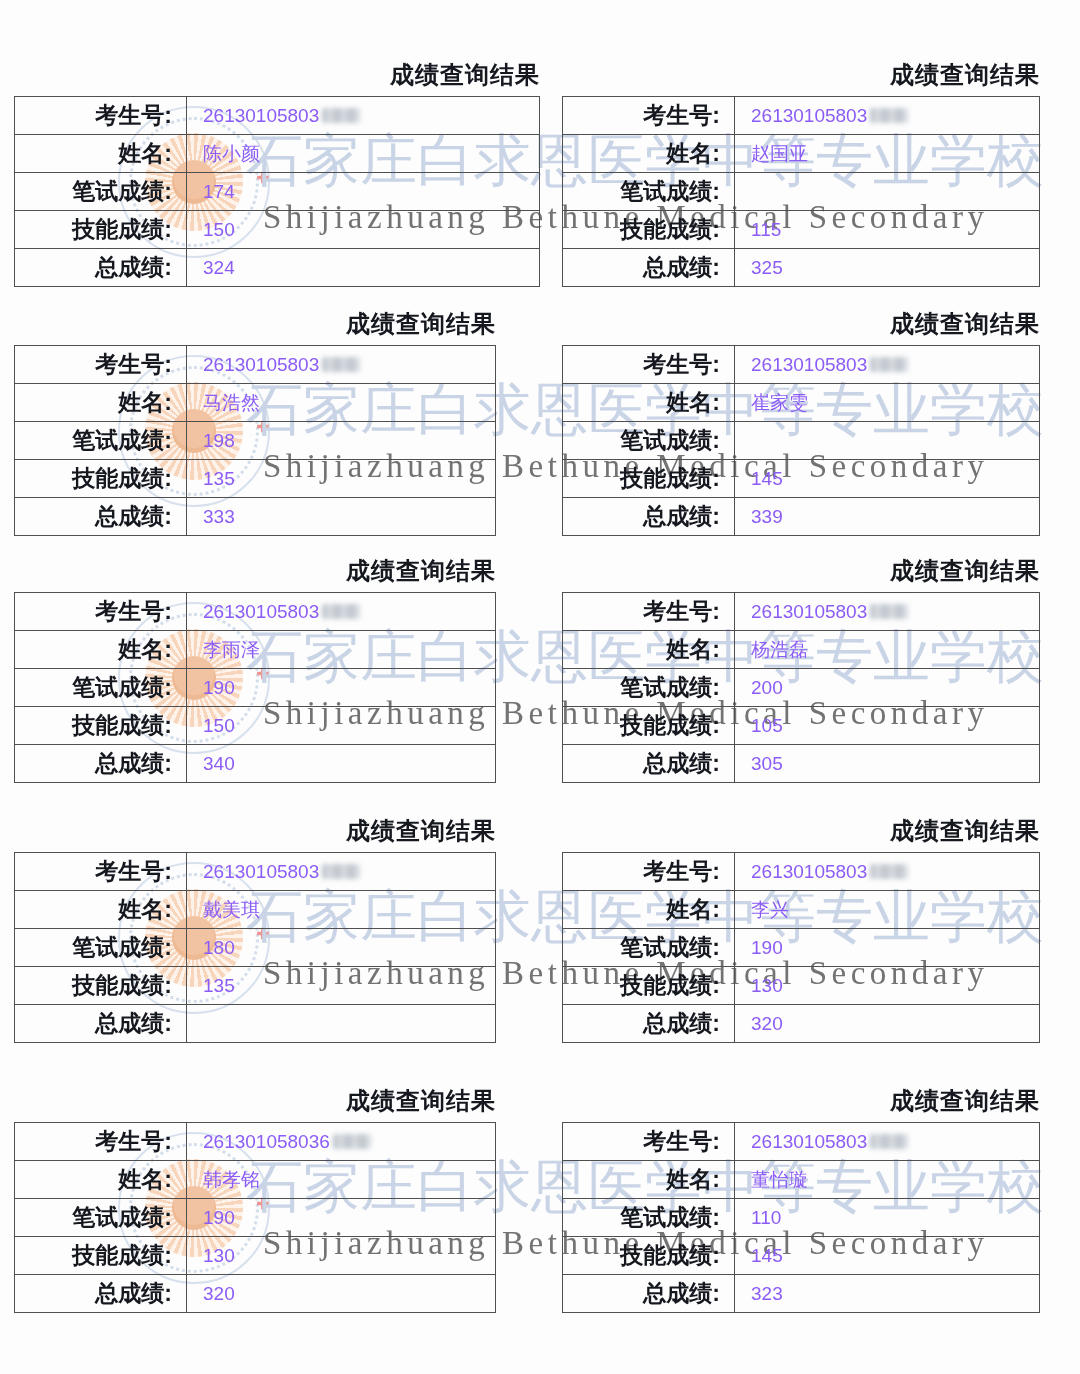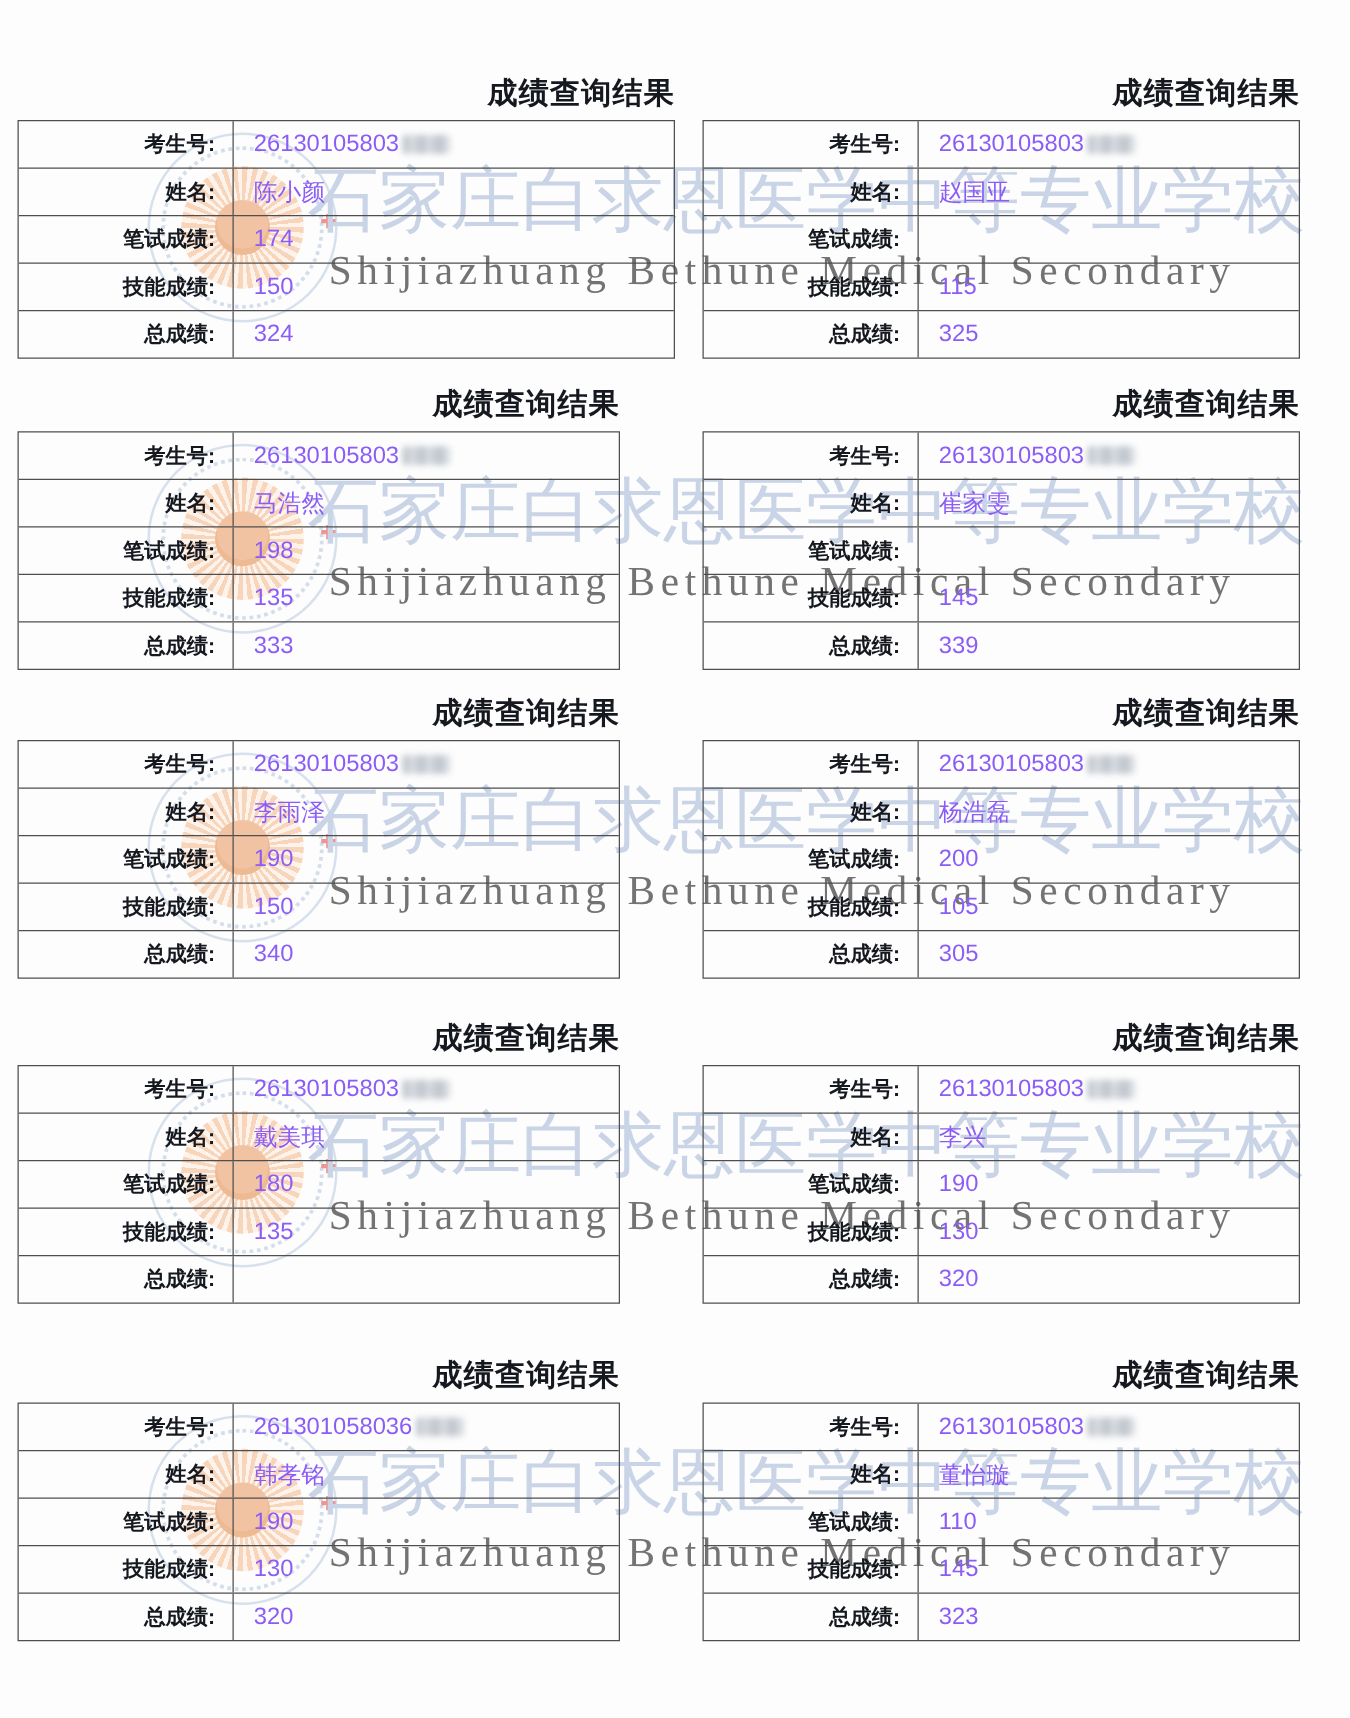--- a/index.html
+++ b/index.html
@@ -66,21 +66,21 @@
     border:1px solid #4f4f4f;
     background:transparent;
   }
   .trow{display:flex;height:37px;border-bottom:1px solid #4f4f4f;}
   .trow:last-child{border-bottom:none;}
   .tlabel{
     width:172px;flex:0 0 172px;box-sizing:border-box;
     border-right:1px solid #4f4f4f;
     display:flex;align-items:center;justify-content:flex-end;
     padding-right:14px;
-    font-size:17px;font-weight:700;color:#15181f;white-space:nowrap;
+    font-size:23px;font-weight:700;color:#15181f;white-space:nowrap;
   }
   .tvalue{
     flex:1;display:flex;align-items:center;
     padding-left:16px;
     font-size:19px;color:#8b5cf6;white-space:nowrap;
   }
   .blur{
     display:inline-block;width:38px;height:15px;margin-left:3px;
     border-radius:2px;
     background:repeating-linear-gradient(90deg,#97a1ad 0 5px,#c4cbd4 5px 9px,#a8b0ba 9px 14px);

